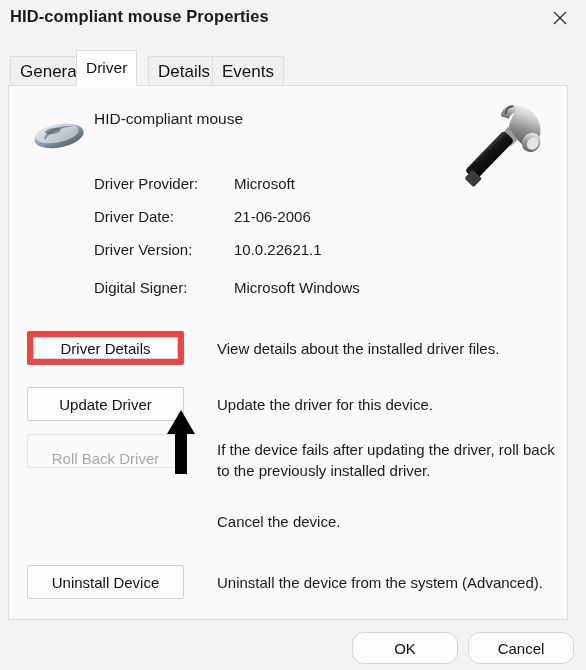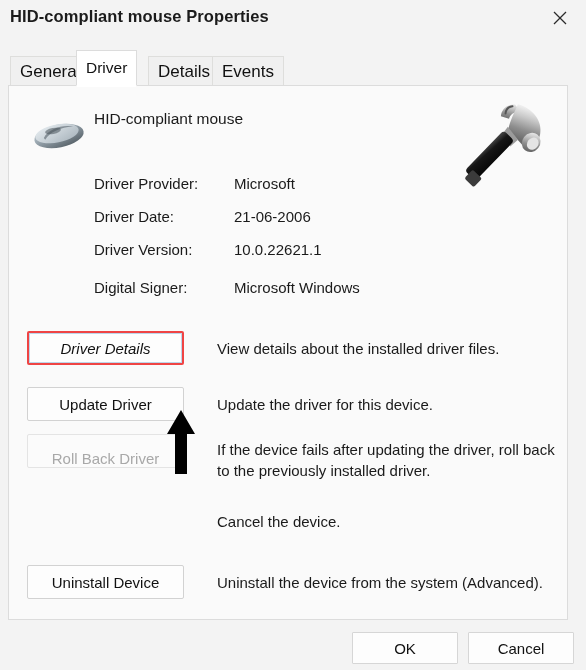--- a/index.html
+++ b/index.html
@@ -145,23 +145,22 @@
     display: flex;
     align-items: center;
     justify-content: center;
     font-size: 15px;
     color: #111;
     white-space: nowrap;
     cursor: default;
     z-index: 3;
   }
   .action-btn.focused {
-    border: 2px solid #ef4444;
+    border: 6px solid #ef4444;
     box-shadow: 0 0 0 1px #bcd6ea inset;
-    font-style: italic;
   }
   .action-btn.disabled {
     color: #a8a8a8;
     background: #fbfbfb;
     border: 1px solid #e4e4e4;
   }
   .action-desc {
     position: absolute;
     left: 208px;
     width: 345px;
@@ -180,21 +179,21 @@
   }
 
   
   .footer-btn {
     position: absolute;
     top: 632px;
     width: 106px;
     height: 32px;
     background: #fdfdfd;
     border: 1px solid #d6d6d6;
-    border-radius: 1px;
+    border-radius: 12px;
     box-sizing: border-box;
     display: flex;
     align-items: center;
     justify-content: center;
     font-size: 15px;
     color: #111;
     cursor: default;
   }
   #ok-button { left: 352px; }
   #cancel-button { left: 468px; }

